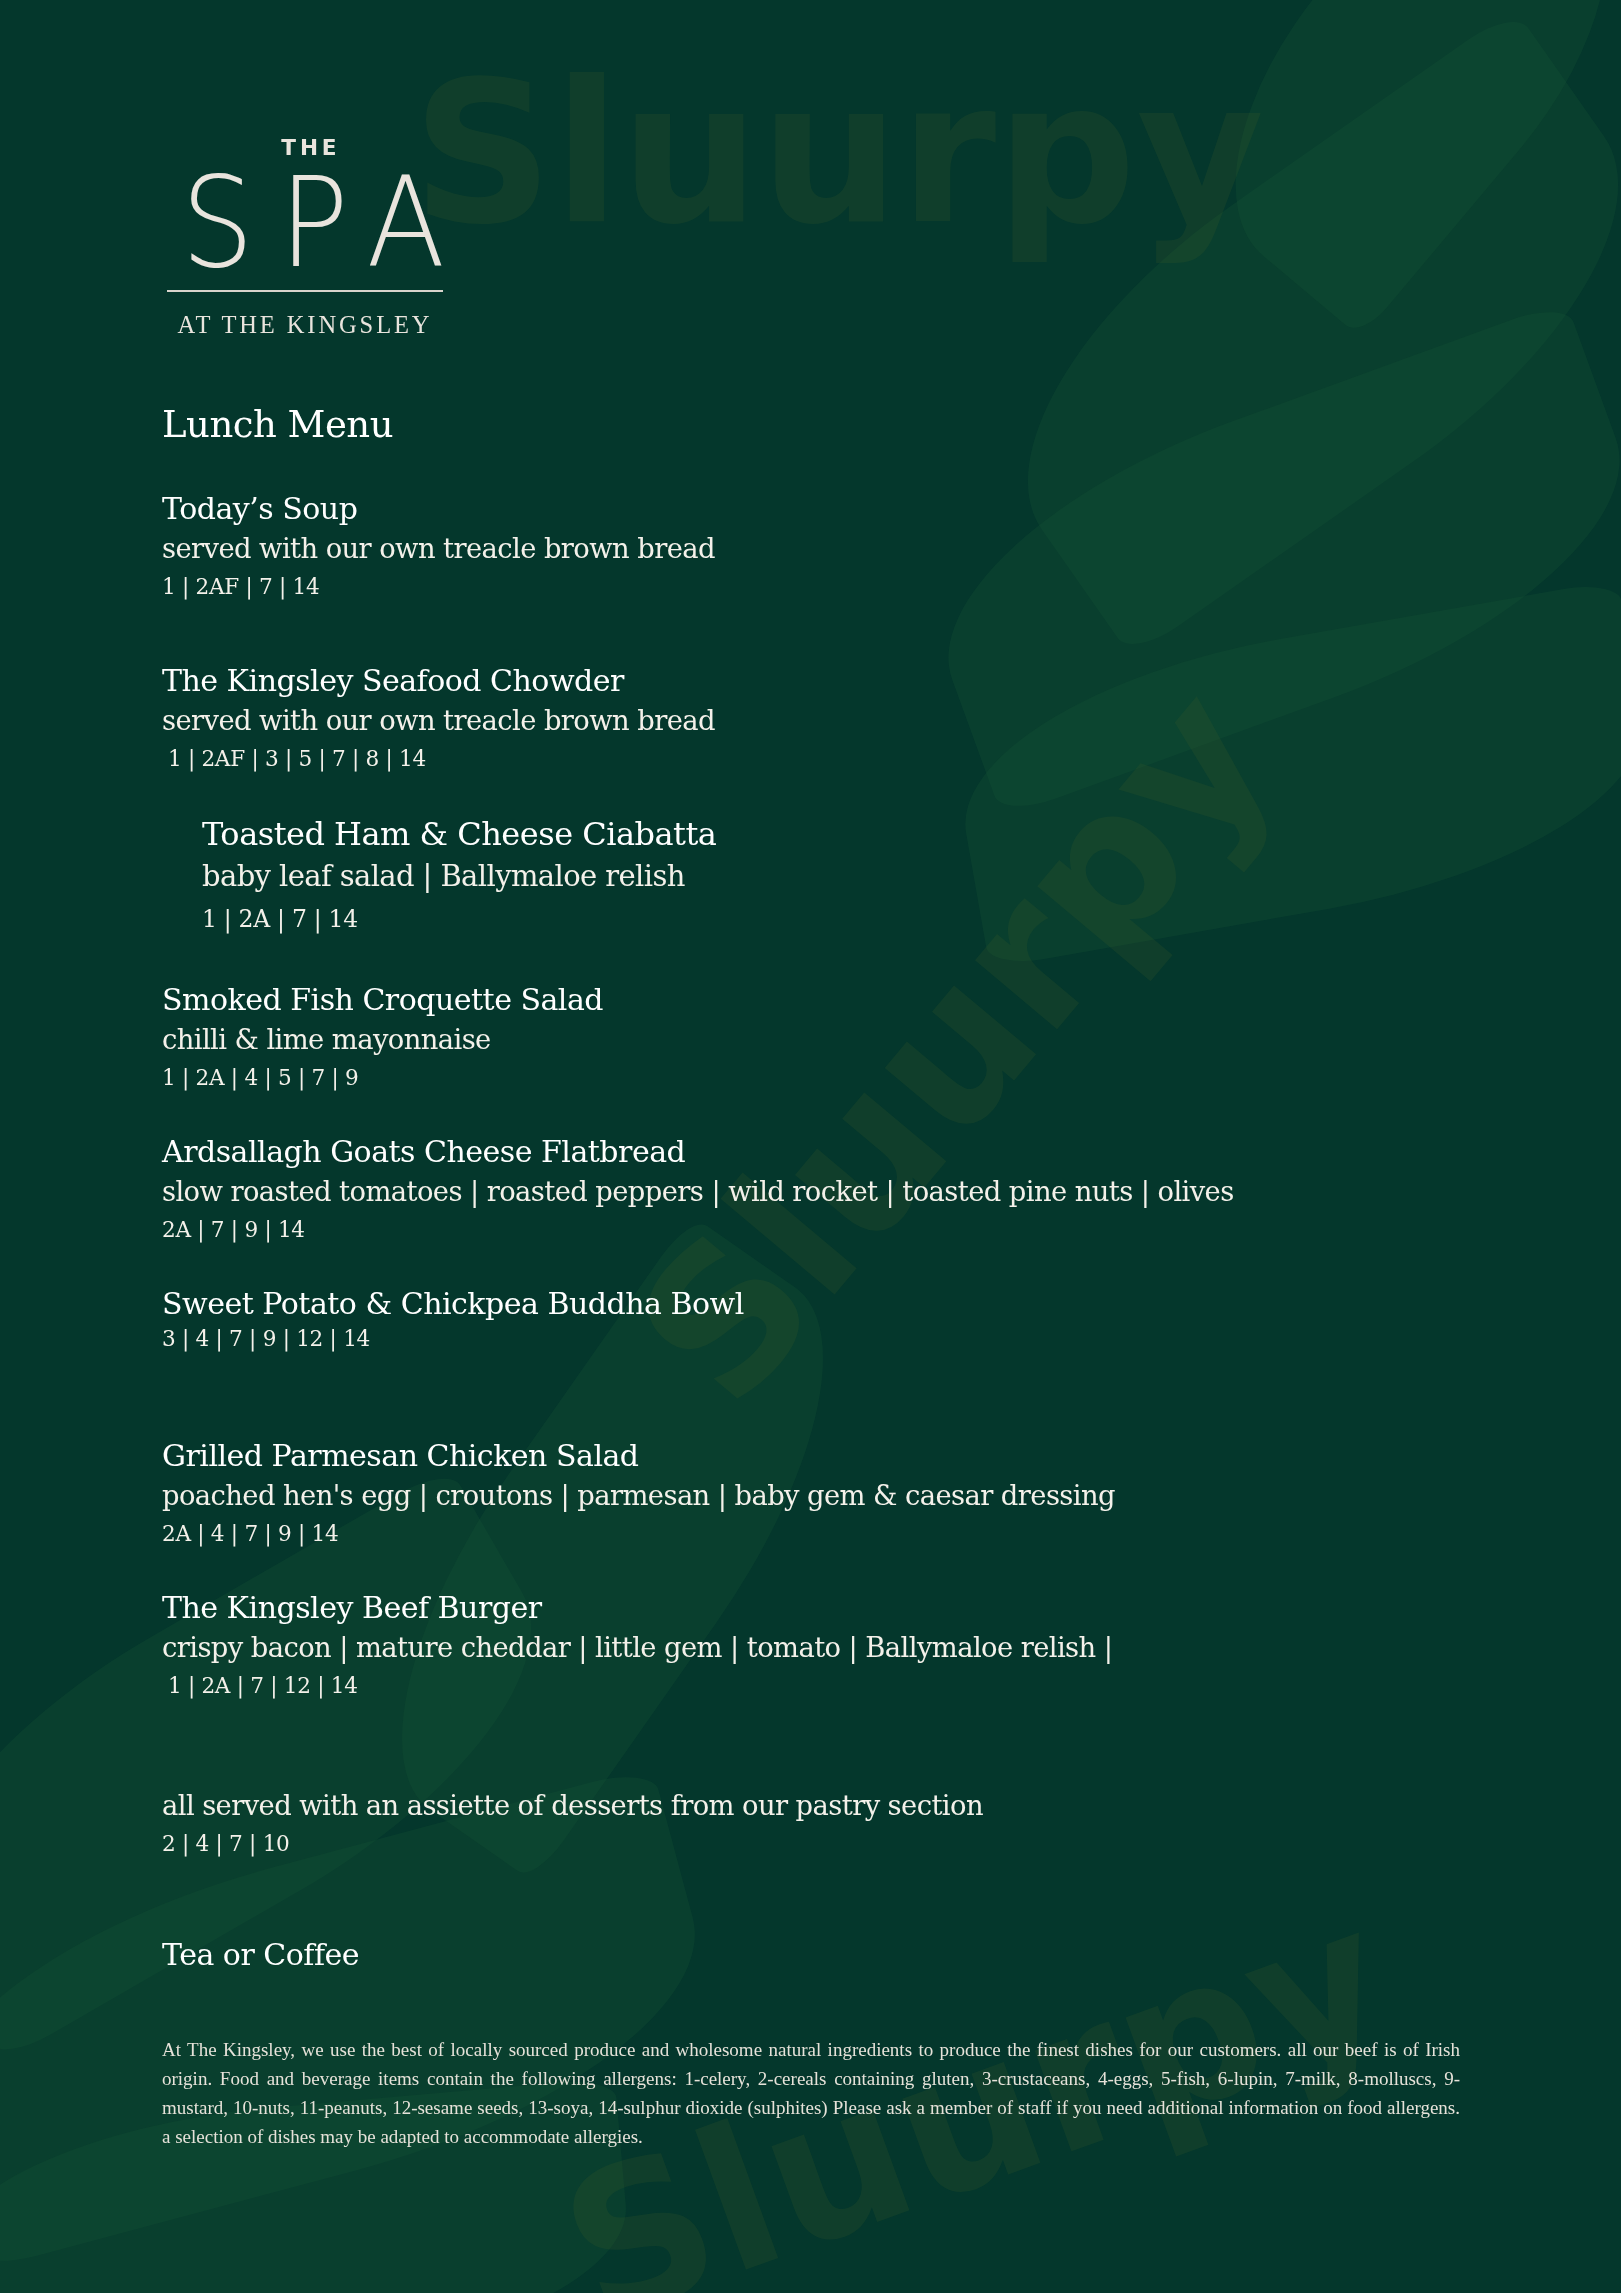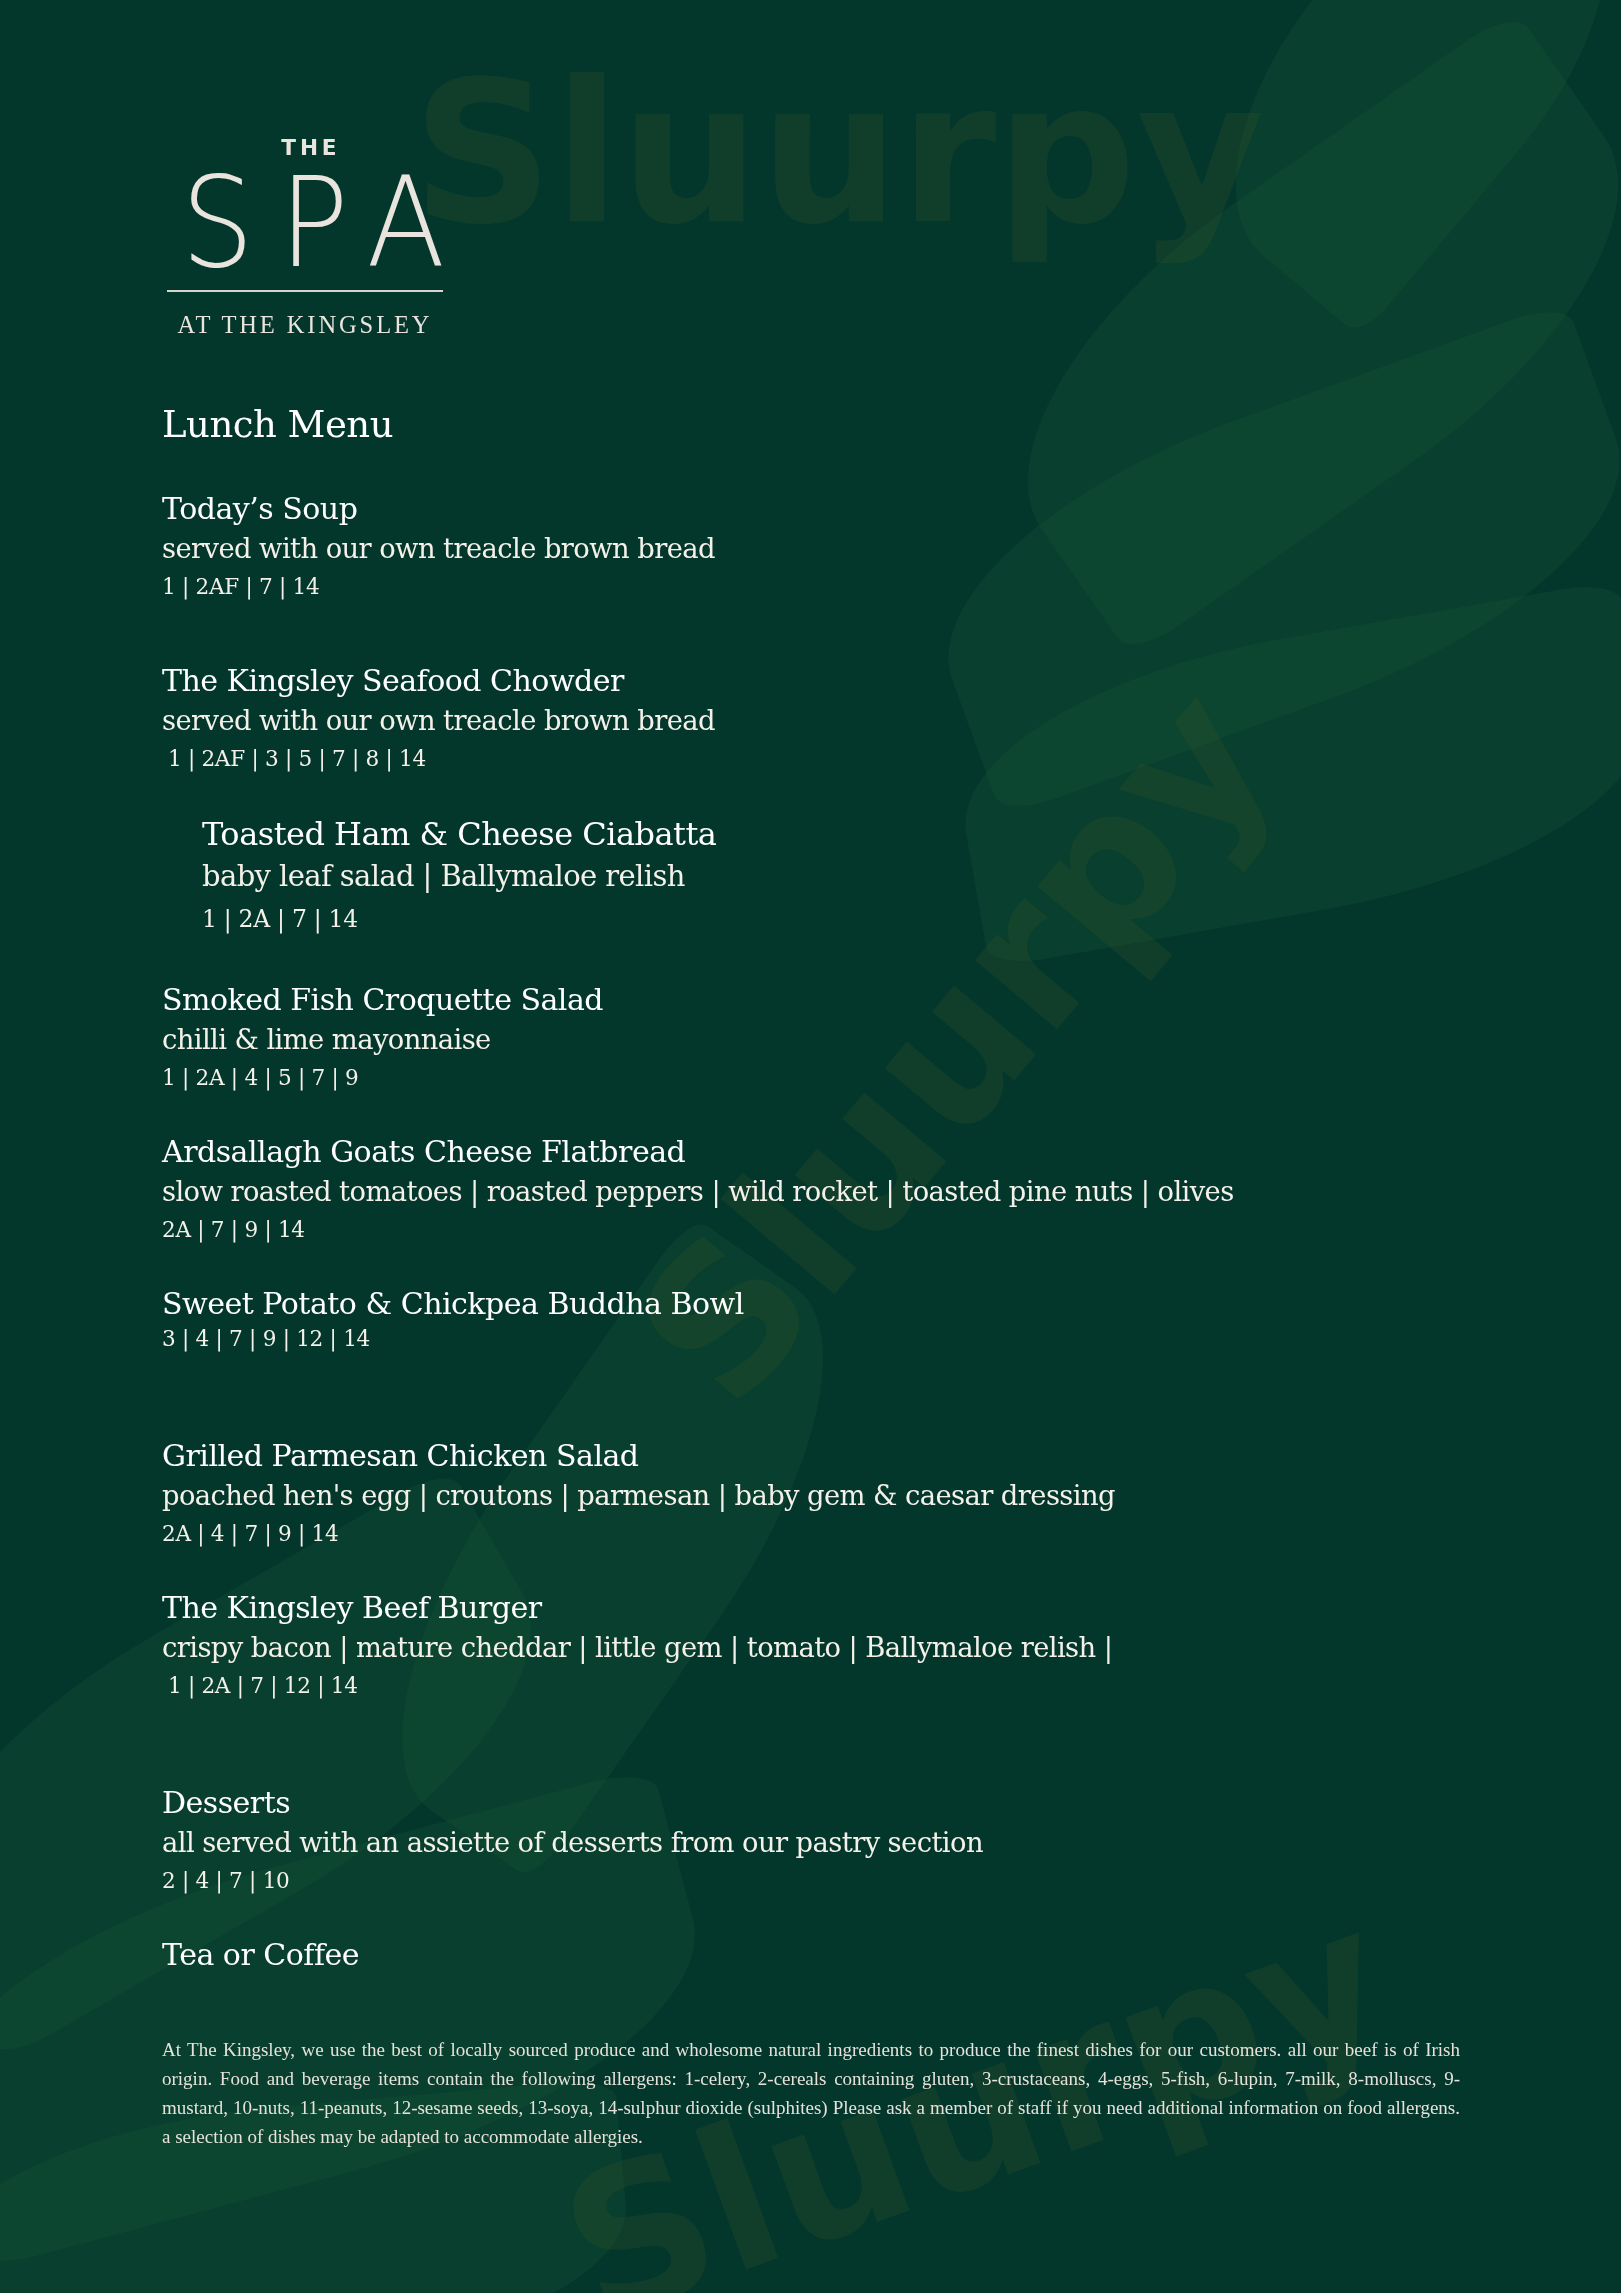--- a/index.html
+++ b/index.html
@@ -102,21 +102,20 @@
   <div class="item-allergens">2A | 4 | 7 | 9 | 14</div>
 </div>
 
 <div class="item" style="top:1589px;">
   <div class="item-name">The Kingsley Beef Burger</div>
   <div class="item-desc">crispy bacon | mature cheddar | little gem | tomato |  Ballymaloe relish |</div>
   <div class="item-allergens indent">1 | 2A | 7 | 12 | 14</div>
 </div>
 
 <div class="item" style="top:1784px;">
-  <div class="item-name">Desserts</div>
   <div class="item-desc">all served with an assiette of desserts from our pastry section</div>
   <div class="item-allergens">2 | 4 | 7 | 10</div>
 </div>
 
 <div class="item" style="top:1936px;">
   <div class="item-name">Tea or Coffee</div>
 </div>
 
 <div class="footnote">At The Kingsley, we use the best of locally sourced produce and wholesome natural ingredients to produce the finest dishes for our customers. all our beef is of Irish origin. Food and beverage items contain the following allergens: 1-celery, 2-cereals containing gluten, 3-crustaceans, 4-eggs, 5-fish, 6-lupin, 7-milk, 8-molluscs, 9-mustard, 10-nuts, 11-peanuts, 12-sesame seeds, 13-soya, 14-sulphur dioxide (sulphites) Please ask a member of staff if you need additional information on food allergens. a selection of dishes may be adapted to accommodate allergies.</div>
 

